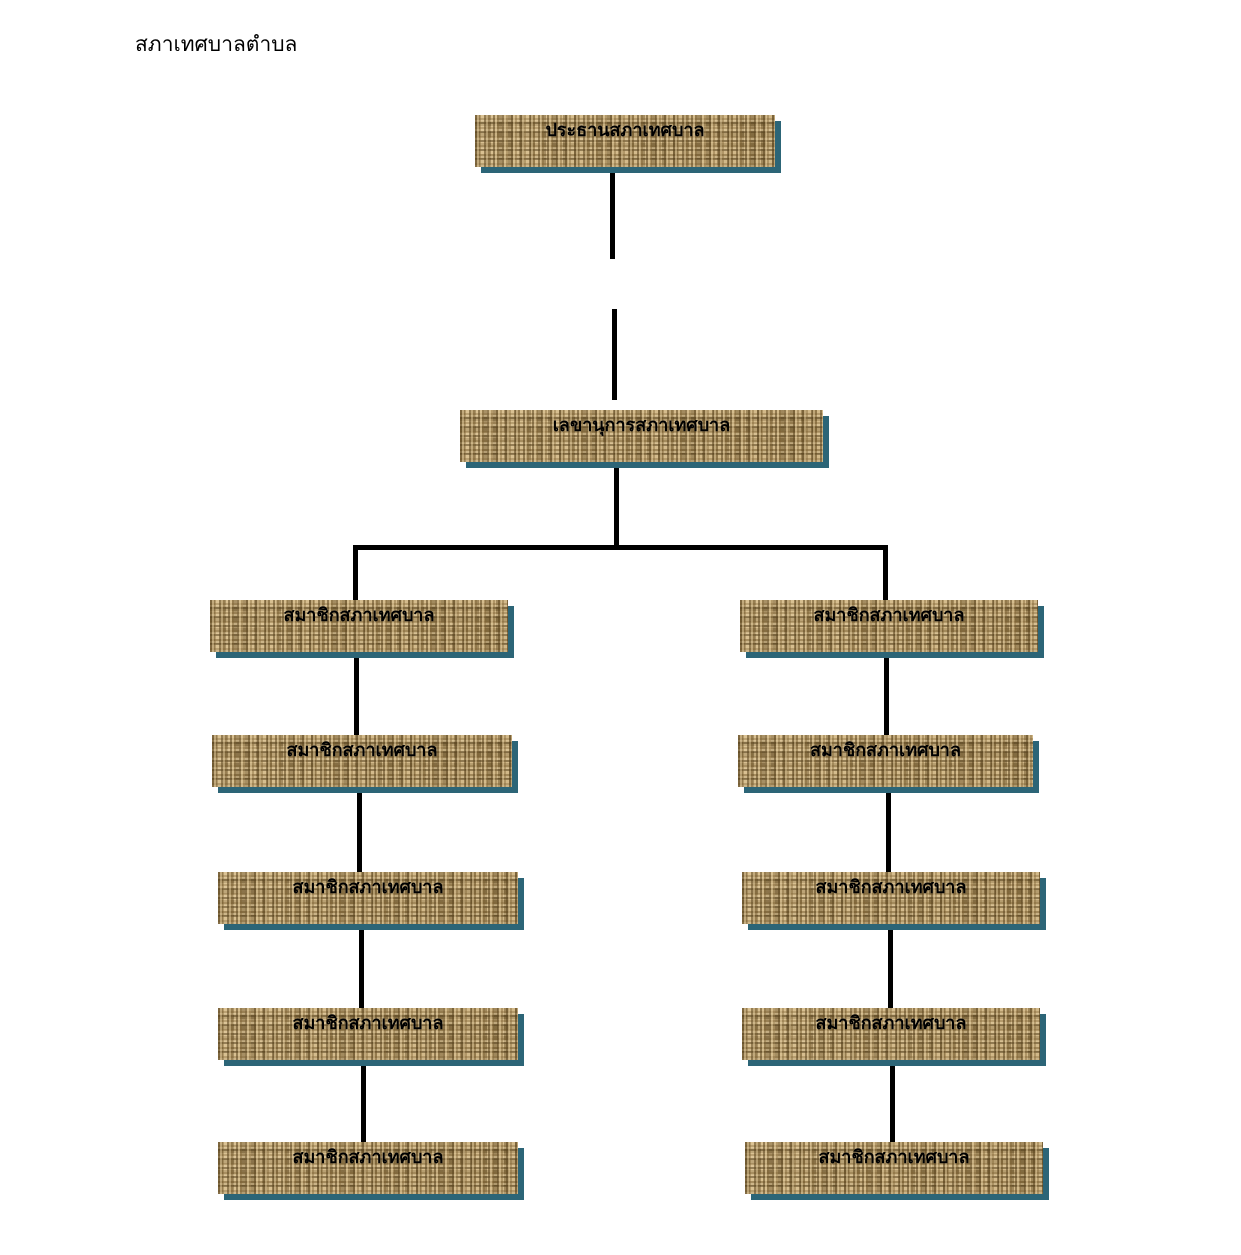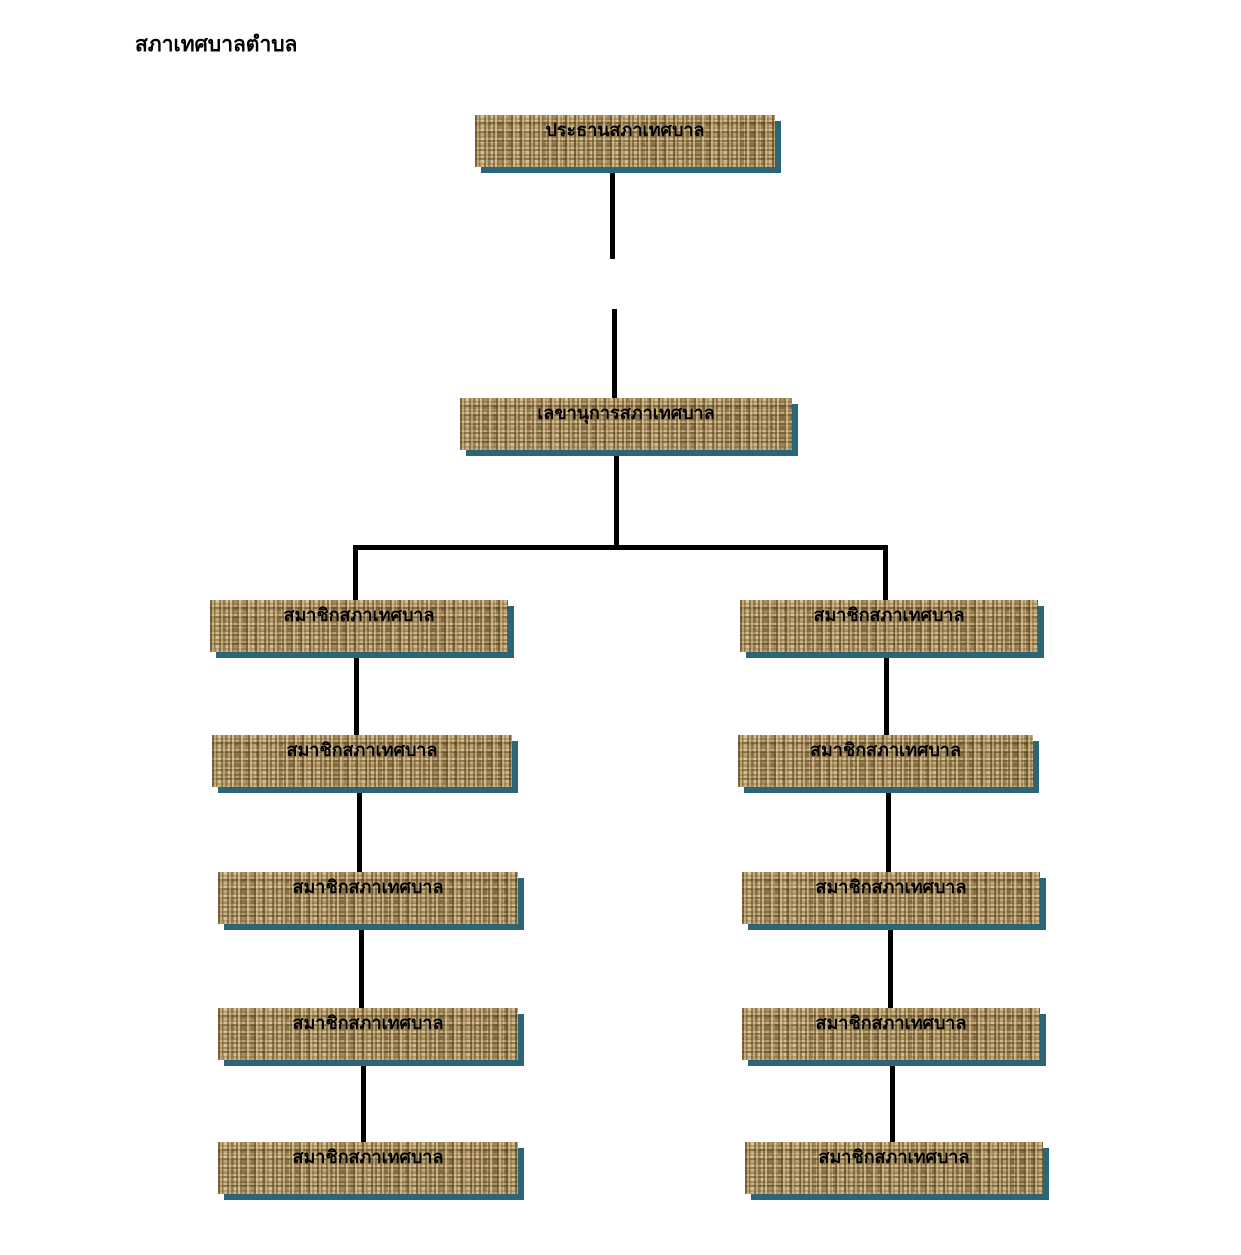--- a/index.html
+++ b/index.html
@@ -9,21 +9,21 @@
     font-family:"DejaVu Sans","Liberation Sans",sans-serif;
     position:relative;
     overflow:hidden;
   }
   #chart{position:absolute;left:0;top:0;width:1241px;height:1255px;}
 
   .page-title{
     position:absolute;
     left:135px; top:27px;
     font-size:21px;
-    font-weight:bold;
+    font-weight:normal;
     color:#000000;
     letter-spacing:0px;
     white-space:nowrap;
   }
 
   
   .node{
     position:absolute;
     box-sizing:border-box;
     color:#000000;
@@ -97,21 +97,21 @@
   <div class="conn conn-v" style="left:884px; top:652px; height:86px;"></div>
   <div class="conn conn-v" style="left:886px; top:787px; height:88px;"></div>
   <div class="conn conn-v" style="left:888px; top:924px; height:87px;"></div>
   <div class="conn conn-v" style="left:890px; top:1060px; height:85px;"></div>
 
   <div class="node" style="left:475px; top:115px; width:300px; height:52px;">
     <span class="node-label">ประธานสภาเทศบาล</span>
   </div>
 
 
-  <div class="node" style="left:460px; top:398px; width:332px; height:52px;">
+  <div class="node" style="left:460px; top:410px; width:363px; height:52px;">
     <span class="node-label">เลขานุการสภาเทศบาล</span>
   </div>
 
   <div class="node" style="left:210px; top:600px; width:298px; height:52px;">
     <span class="node-label">สมาชิกสภาเทศบาล</span>
   </div>
   <div class="node" style="left:212px; top:735px; width:300px; height:52px;">
     <span class="node-label">สมาชิกสภาเทศบาล</span>
   </div>
   <div class="node" style="left:218px; top:872px; width:300px; height:52px;">

